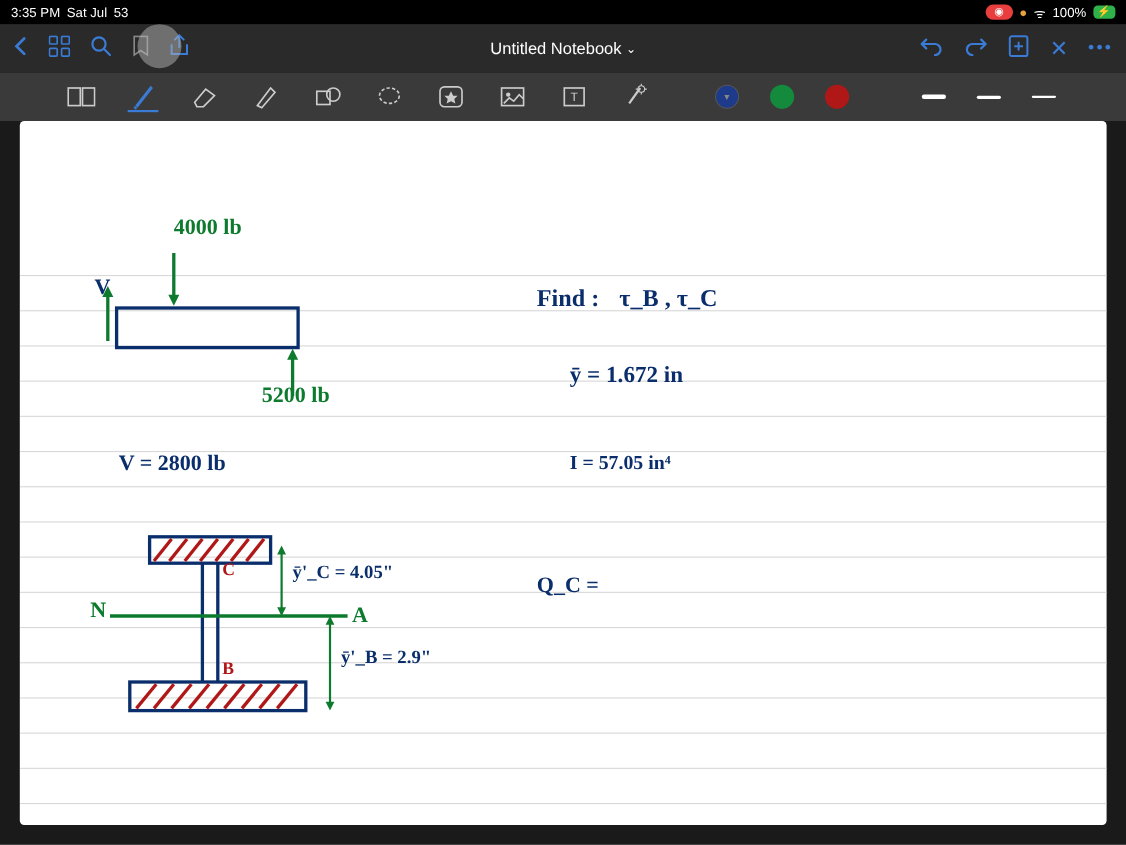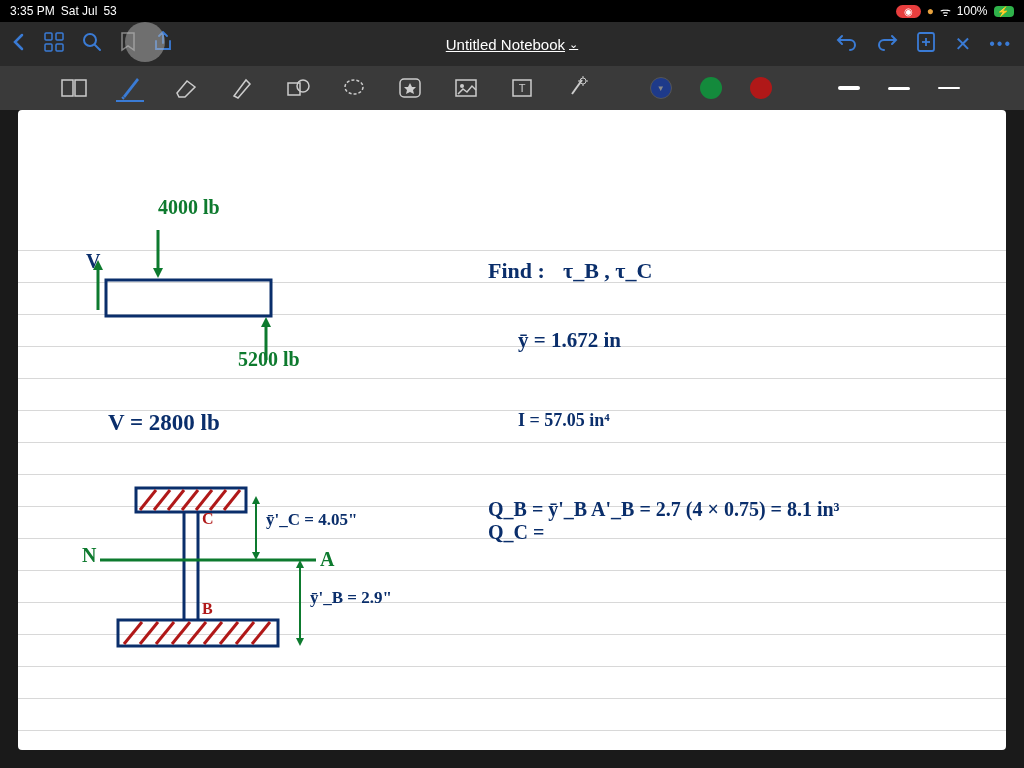--- a/index.html
+++ b/index.html
@@ -48,21 +48,20 @@
 .nav-right { display: flex; gap: 18px; align-items: center; margin-left: auto; }
 .nav-title {
   position: absolute;
   left: 50%;
   transform: translateX(-50%);
   color: #fff;
   font-size: 15px;
   display: flex;
   align-items: center;
   gap: 4px;
-  text-decoration: underline;
 }
 .nav-icon { color: #3a7bd5; cursor: pointer; }
 .nav-icon-x { color: #3a7bd5; font-size: 20px; }
 .toolbar {
   height: 44px;
   background: #3a3a3a;
   display: flex;
   align-items: center;
   padding: 0 60px;
   gap: 28px;
@@ -309,27 +308,26 @@
     <path d="M238 450 l-4 -8 l8 0 z" fill="#0d7a2e"></path>
 
     <line x1="282" y1="452" x2="282" y2="532" stroke="#0d7a2e" stroke-width="2"></line>
     <path d="M282 450 l-4 8 l8 0 z" fill="#0d7a2e"></path>
     <path d="M282 536 l-4 -8 l8 0 z" fill="#0d7a2e"></path>
   </svg>
 
   <div class="hand hand-green" style="top:86px;left:140px;font-size:20px">4000 lb</div>
   <div class="hand" style="top:140px;left:68px;font-size:20px">V</div>
   <div class="hand hand-green" style="top:238px;left:220px;font-size:20px">5200 lb</div>
-  <div class="hand" style="top:300px;left:90px;font-size:23px">V = 2800 lb</div>
+  <div class="hand" style="top:300px;left:90px;font-size:20px">V = 2800 lb</div>
 
   <div class="hand" style="top:148px;left:470px;font-size:22px">Find :</div>
   <div class="hand" style="top:148px;left:545px;font-size:22px">τ_B , τ_C</div>
   <div class="hand" style="top:218px;left:500px;font-size:21px">ȳ = 1.672 in</div>
   <div class="hand" style="top:300px;left:500px;font-size:18px">I = 57.05 in⁴</div>
-  <div class="hand" style="top:388px;left:470px;font-size:20px">Q_B = ȳ'_B A'_B = 2.7 (4 × 0.75) = 8.1 in³</div>
   <div class="hand" style="top:411px;left:470px;font-size:20px">Q_C =</div>
 
   <div class="hand hand-green" style="top:434px;left:64px;font-size:20px">N</div>
   <div class="hand hand-green" style="top:438px;left:302px;font-size:20px">A</div>
   <div class="hand hand-red" style="top:400px;left:184px;font-size:16px">C</div>
   <div class="hand hand-red" style="top:490px;left:184px;font-size:16px">B</div>
   <div class="hand" style="top:400px;left:248px;font-size:17px">ȳ'_C = 4.05"</div>
   <div class="hand" style="top:478px;left:292px;font-size:17px">ȳ'_B = 2.9"</div>
 </div>
 

